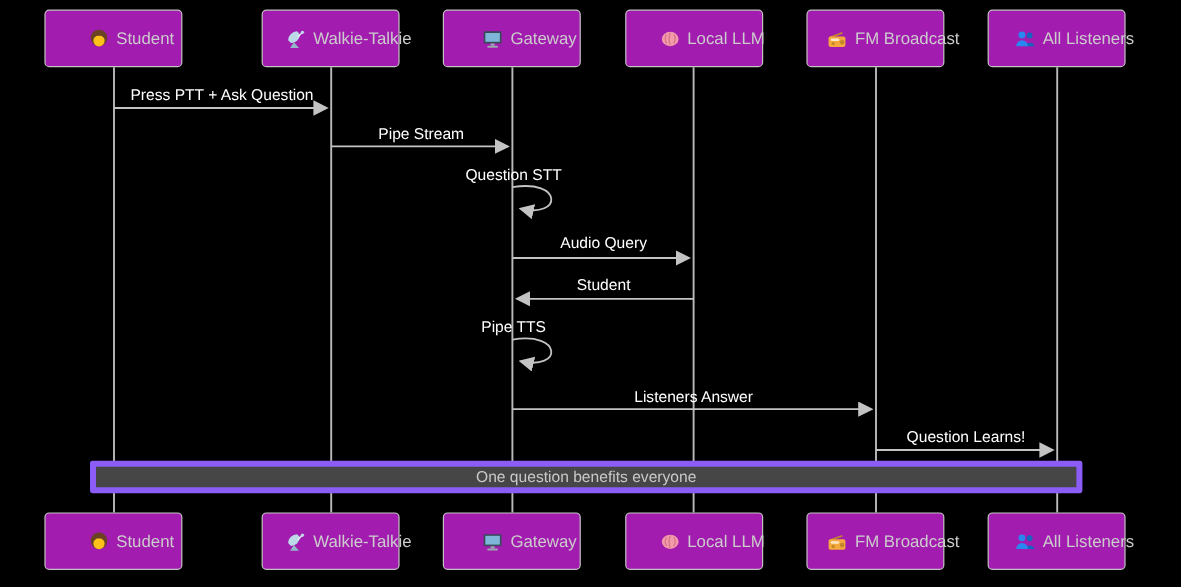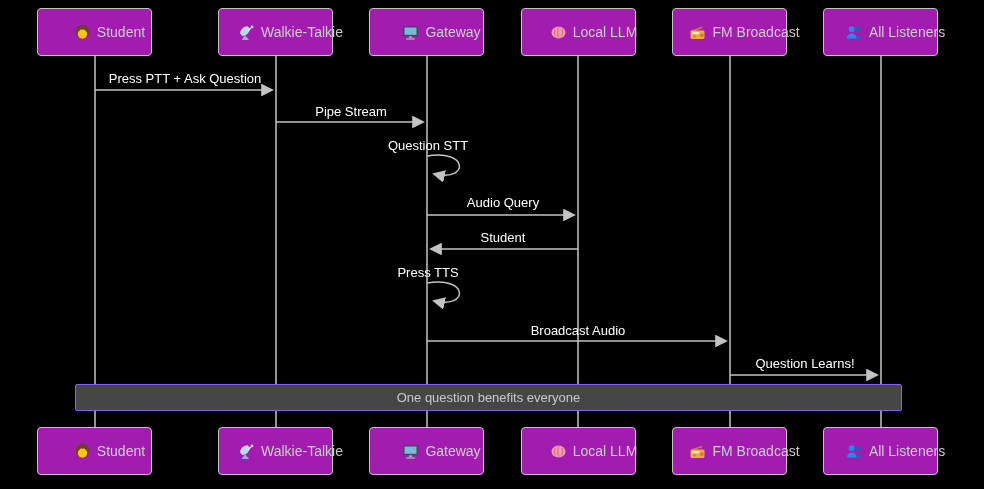--- a/index.html
+++ b/index.html
@@ -36,21 +36,21 @@
     font-size: 13px;
     white-space: nowrap;
     line-height: 15px;
   }
 
   .note {
     position: absolute;
     left: 75px; top: 384px;
     width: 827px; height: 27px;
     background: #464646;
-    border: 1px solid #8b5cf6;
+    border: 5px solid #8b5cf6;
     border-radius: 2px;
     box-sizing: border-box;
     display: flex; align-items: center; justify-content: center;
     color: #c9c9c9;
     font-size: 13px;
   }
 </style>
 </head>
 <body>
 
@@ -147,22 +147,22 @@
         </svg>
     </span>
     <span>All Listeners</span>
   </div>
 
   <div class="msg" style="left:185px; top:71px">Press PTT + Ask Question</div>
   <div class="msg" style="left:351px; top:104px">Pipe Stream</div>
   <div class="msg" style="left:428px; top:138px">Question STT</div>
   <div class="msg" style="left:503px; top:195px">Audio Query</div>
   <div class="msg" style="left:503px; top:230px">Student</div>
-  <div class="msg" style="left:428px; top:265px">Press TTS</div>
-  <div class="msg" style="left:578px; top:323px">Broadcast Audio</div>
+  <div class="msg" style="left:428px; top:265px">Pipe TTS</div>
+  <div class="msg" style="left:578px; top:323px">Listeners Answer</div>
   <div class="msg" style="left:805px; top:356px">Question Learns!</div>
 
   <div class="note">One question benefits everyone</div>
 
   <div class="actor" style="left:37px; top:427px">
     <span class="icon">
       <svg width="17" height="17" viewBox="0 0 16 16">
           <circle cx="8" cy="7.2" r="6.5" fill="#6b4324"></circle>
           <circle cx="8" cy="9.4" r="4.4" fill="#fcc21b"></circle>
           <path d="M3.6 8 a4.8 4.8 0 0 1 8.8 0 l-1.2 -2.4 h-6.4 z" fill="#6b4324"></path>

